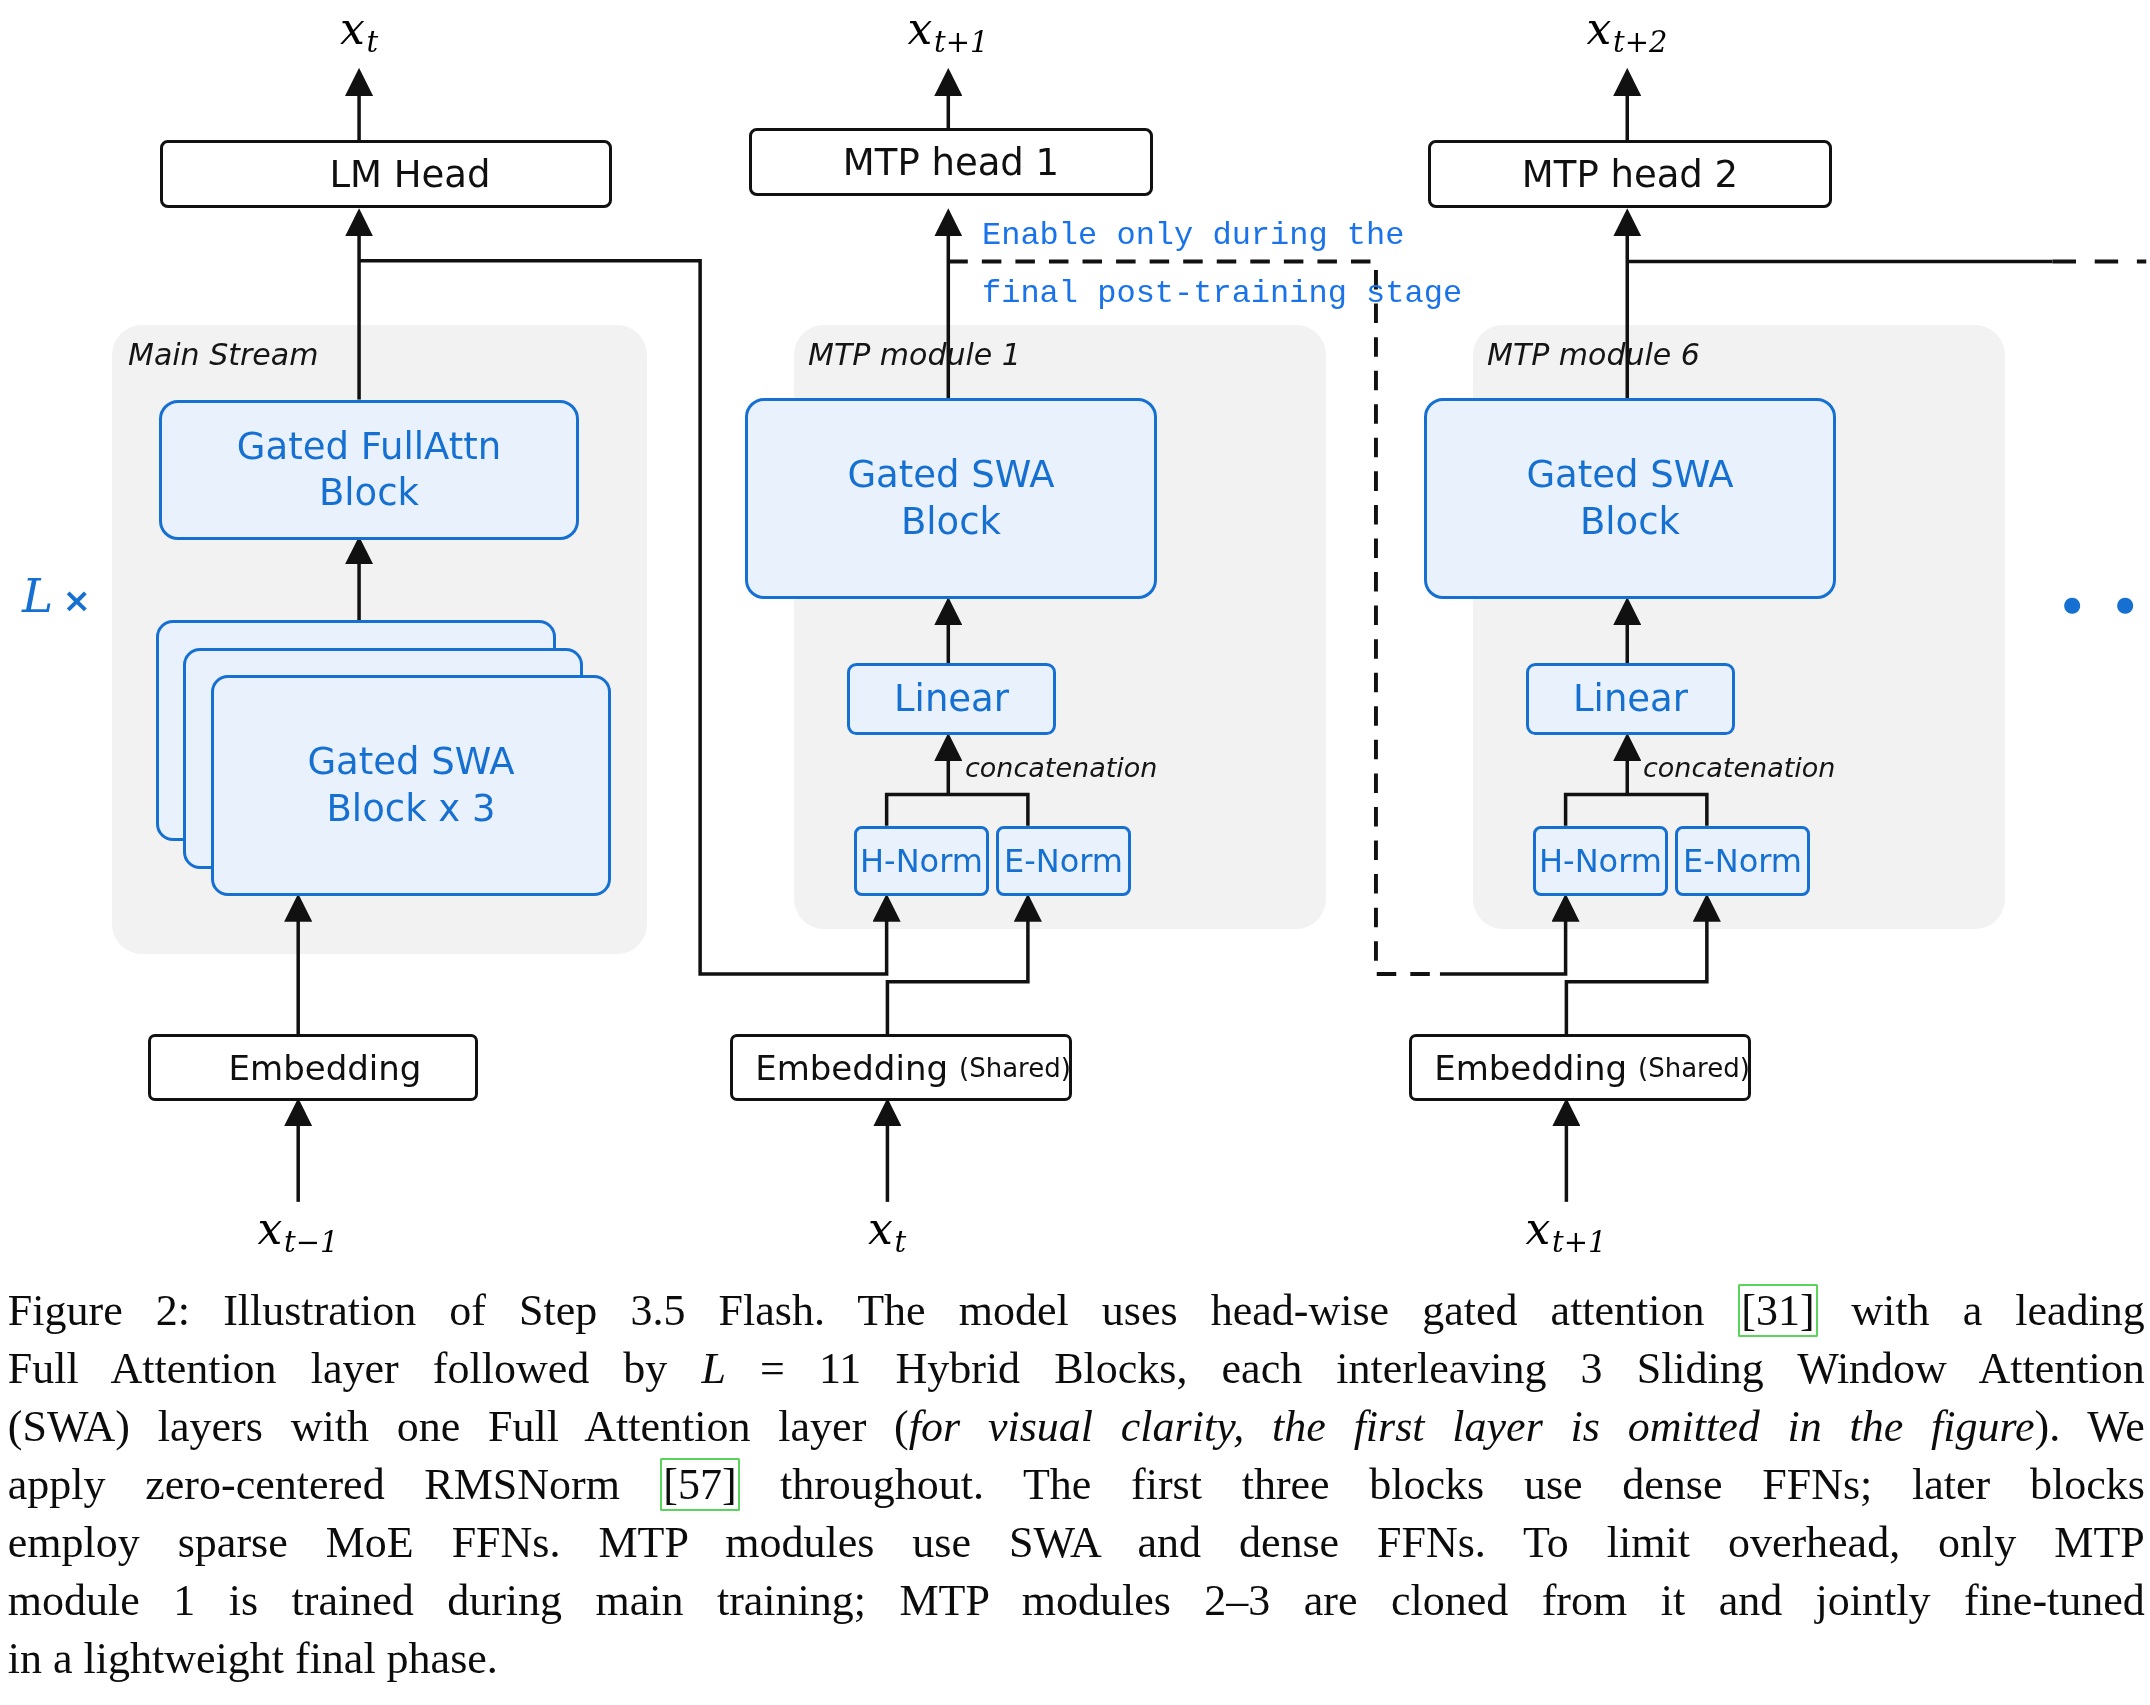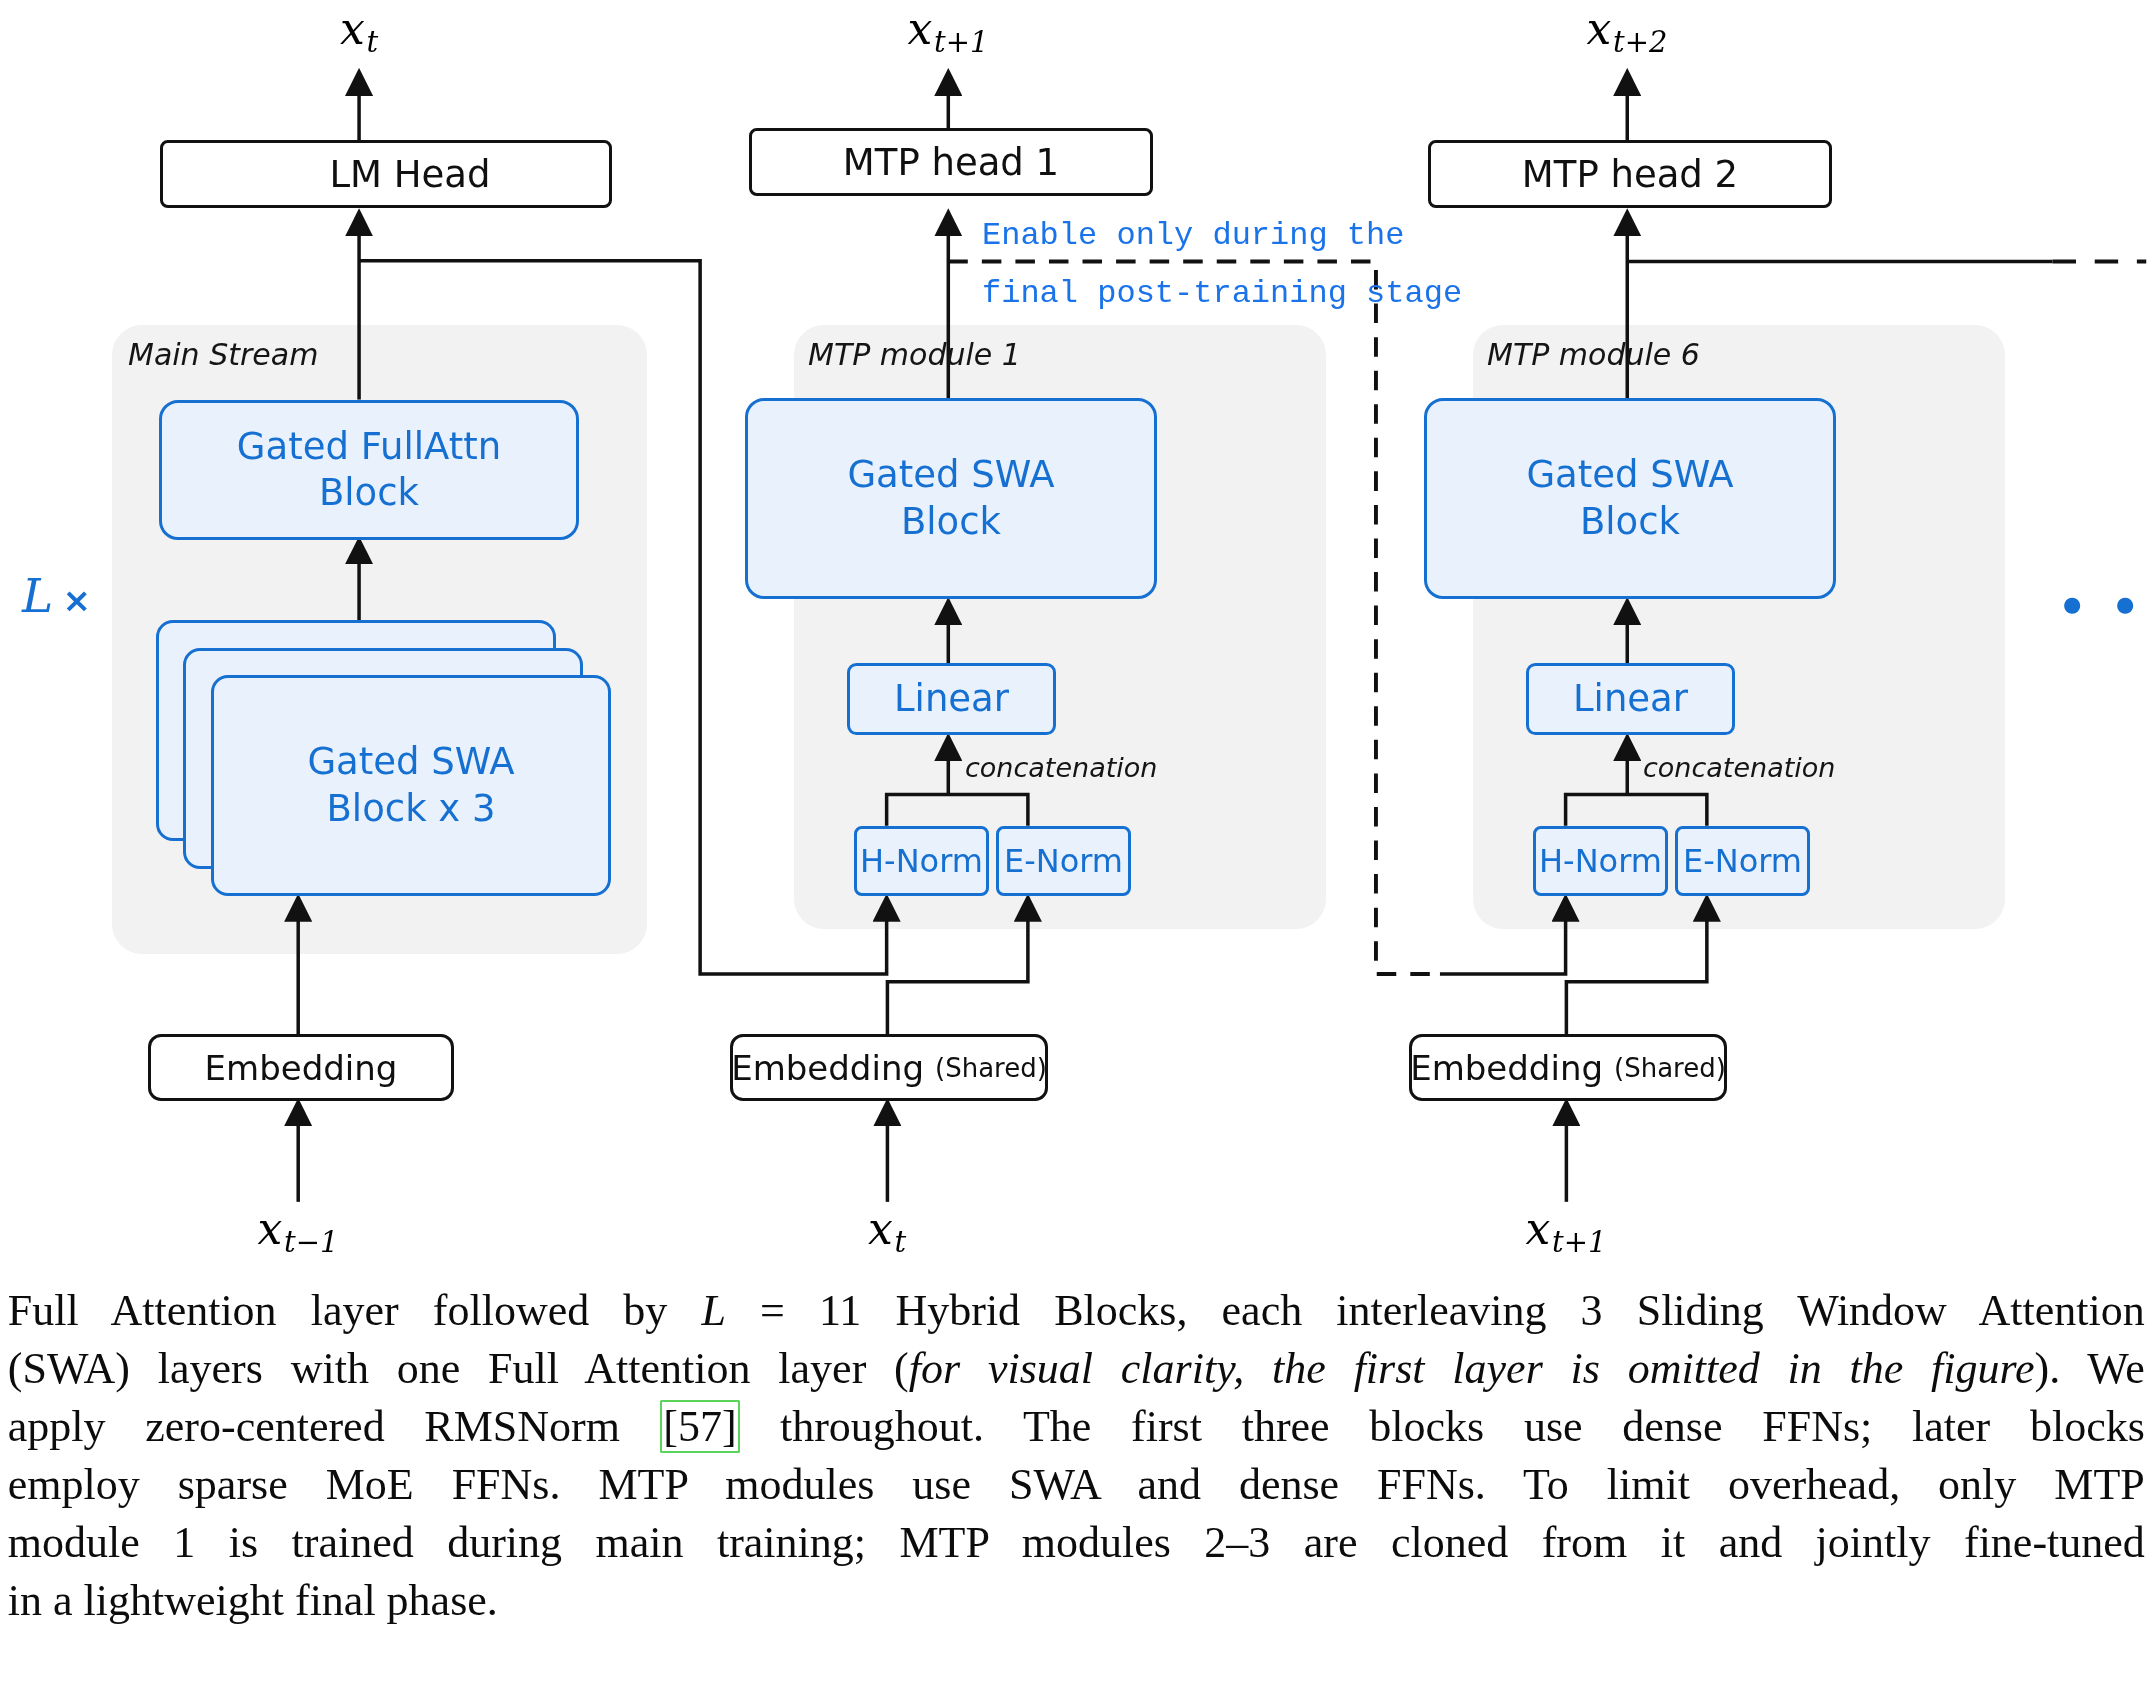--- a/index.html
+++ b/index.html
@@ -14,22 +14,22 @@
   .panel-label{position:absolute;font-style:italic;font-size:30px;color:#151515;white-space:nowrap;}
   .headbox{position:absolute;background:#fff;border:3.9px solid var(--ink);border-radius:7.8px;
            display:flex;align-items:center;justify-content:center;font-size:37px;color:#101010;}
   .bluebox{position:absolute;background:var(--accent-fill);border:3.5px solid var(--accent);
            display:flex;flex-direction:column;align-items:center;justify-content:center;
            color:var(--accent);text-align:center;line-height:1.25;}
   .big{border-radius:19px;font-size:37px;}
   .mid{border-radius:9.4px;font-size:37px;}
   .small{border-radius:7.8px;font-size:32px;border-width:3.1px;margin-left:32px;}
   .stackbox{position:absolute;background:var(--accent-fill);border:3.5px solid var(--accent);border-radius:17px;}
-  .embed{position:absolute;background:#fff;border:3.9px solid var(--ink);border-radius:13px;
-         display:flex;align-items:baseline;justify-content:center;gap:11px;color:#101010;}
+  .embed{position:absolute;background:#fff;border:3.9px solid var(--ink);border-radius:7px;
+         display:flex;align-items:baseline;justify-content:center;gap:11px;color:#101010;padding-left:24px;}
   .embed .e-main{font-size:34px;}
   .embed .e-shared{font-size:26px;}
   .mathlab{position:absolute;display:flex;align-items:baseline;justify-content:center;
            font-family:"DejaVu Serif","Liberation Serif",serif;font-style:italic;color:#000;}
   .mathlab .base{font-size:44px;}
   .mathlab sub{font-size:29px;line-height:1;transform:translateY(7.8px);margin-left:1.6px;font-style:italic;}
   .annot{position:absolute;color:var(--annot);font-size:32px;white-space:nowrap;font-family:Liberation Mono, monospace;}
   .concat{position:absolute;font-style:italic;font-size:27px;color:#151515;white-space:nowrap;}
   .loop{position:absolute;color:var(--accent);white-space:nowrap;display:flex;align-items:baseline;gap:9.4px;}
   .loop .lf{font-family:"DejaVu Serif","Liberation Serif",serif;font-style:italic;font-size:47px;}
@@ -186,20 +186,21 @@
   <div class="mathlab" style="left:809px;top:1203px;width:156px;height:56px;">
     <span class="base">x</span>
       <sub>t</sub>
   </div>
   <div class="mathlab" style="left:1488px;top:1203px;width:156px;height:56px;">
     <span class="base">x</span>
       <sub>t+1</sub>
   </div>
 
   <div id="caption">
+    <div class="cap-line"><span>Figure 2: Illustration of Step 3.5 Flash. The model uses head-wise gated attention </span><span class="cite">[31]</span><span> with a leading</span></div>
     <div class="cap-line"><span>Full Attention layer followed by </span><span class="it">L</span><span> = 11 Hybrid Blocks, each interleaving 3 Sliding Window Attention</span></div>
     <div class="cap-line"><span>(SWA) layers with one Full Attention layer (</span><span class="it">for visual clarity, the first layer is omitted in the figure</span><span>). We</span></div>
     <div class="cap-line"><span>apply zero-centered RMSNorm </span><span class="cite">[57]</span><span> throughout. The first three blocks use dense FFNs; later blocks</span></div>
     <div class="cap-line">employ sparse MoE FFNs. MTP modules use SWA and dense FFNs. To limit overhead, only MTP</div>
     <div class="cap-line">module 1 is trained during main training; MTP modules 2–3 are cloned from it and jointly fine-tuned</div>
     <div class="cap-line last">in a lightweight final phase.</div>
   </div>
 
 </div>
 

